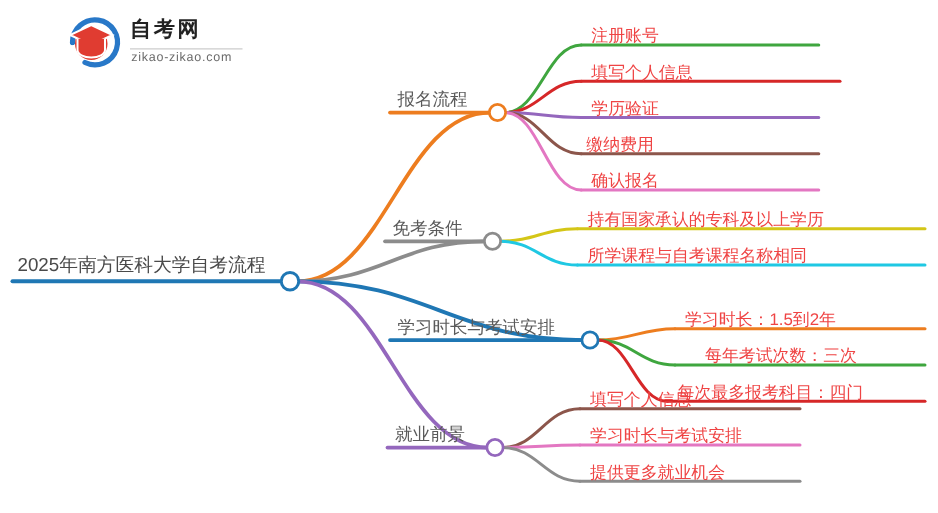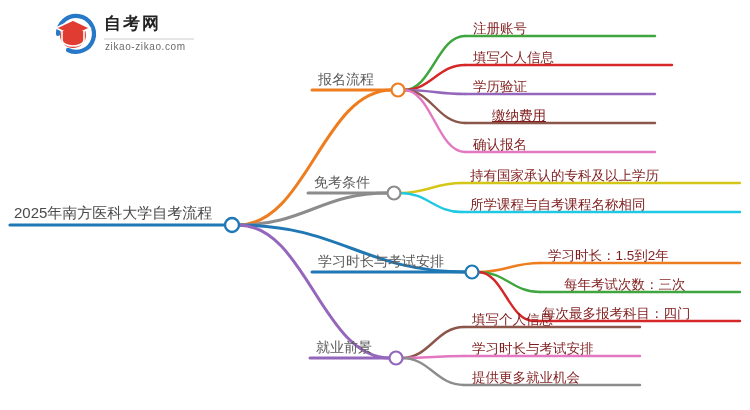--- a/index.html
+++ b/index.html
@@ -45,21 +45,21 @@
   .root-label {
     font-size: 15px;
     color: #4a4a4a;
   }
   .branch-label {
     font-size: 14px;
     color: #5a5a5a;
   }
   .leaf-label {
     font-size: 13.5px;
-    color: #7f1d1d;
+    color: #ef4444;
   }
 </style>
 </head>
 <body>
 
 <div id="stage">
 
   <div id="logo">
     <svg width="170" height="52" viewBox="0 0 170 52" xmlns="http://www.w3.org/2000/svg">
 
@@ -122,21 +122,21 @@
       <circle cx="396" cy="358" r="6.5" fill="#ffffff" stroke="#9467bd" stroke-width="2.2"></circle>
       <circle cx="232" cy="225" r="7" fill="#ffffff" stroke="#1f77b4" stroke-width="2.4"></circle>
     </svg>
 
   <div id="labels">
       <div class="node-label root-label" style="left: 14px; top: 205px;">2025年南方医科大学自考流程</div>
       <div class="node-label branch-label" style="left: 318px; top: 72px;">报名流程</div>
       <div class="node-label leaf-label" style="left: 473px; top: 22px;">注册账号</div>
       <div class="node-label leaf-label" style="left: 473px; top: 51px;">填写个人信息</div>
       <div class="node-label leaf-label" style="left: 473px; top: 80px; text-align: center;">学历验证</div>
-      <div class="node-label leaf-label" style="left: 492px; top: 109px; text-decoration: underline;">缴纳费用</div>
+      <div class="node-label leaf-label" style="left: 469px; top: 109px;">缴纳费用</div>
       <div class="node-label leaf-label" style="left: 473px; top: 138px;">确认报名</div>
       <div class="node-label branch-label" style="left: 314px; top: 175px;">免考条件</div>
       <div class="node-label leaf-label" style="left: 470px; top: 169px;">持有国家承认的专科及以上学历</div>
       <div class="node-label leaf-label" style="left: 470px; top: 198px;">所学课程与自考课程名称相同</div>
       <div class="node-label branch-label" style="left: 318px; top: 254px;">学习时长与考试安排</div>
       <div class="node-label leaf-label" style="left: 548px; top: 249px;">学习时长：1.5到2年</div>
       <div class="node-label leaf-label" style="left: 564px; top: 278px;">每年考试次数：三次</div>
       <div class="node-label leaf-label" style="left: 542px; top: 307px;">每次最多报考科目：四门</div>
       <div class="node-label branch-label" style="left: 316px; top: 340px;">就业前景</div>
       <div class="node-label leaf-label" style="left: 472px; top: 313px;">填写个人信息</div>

